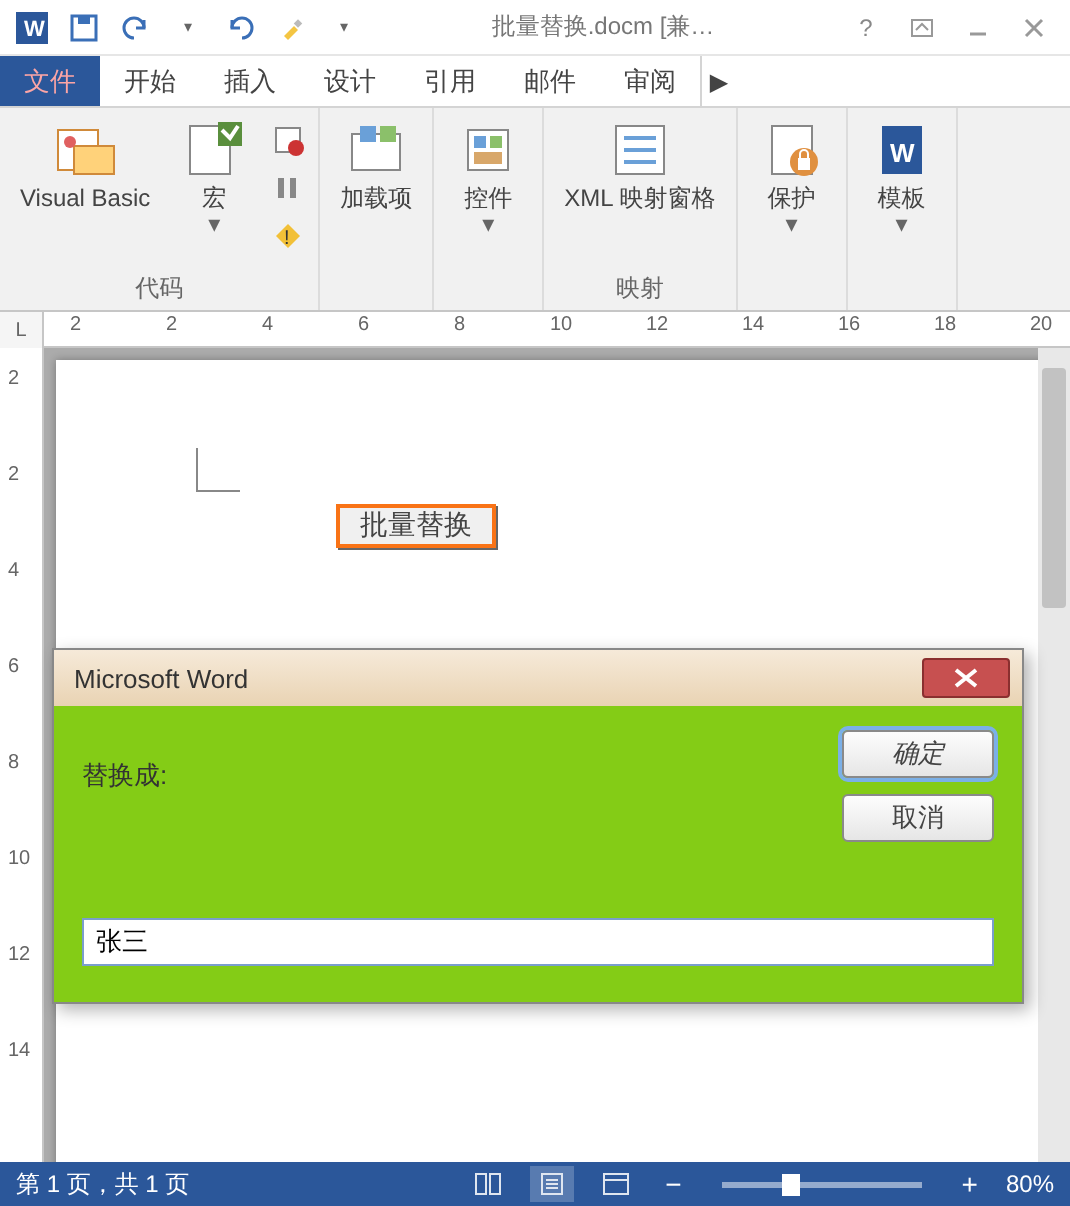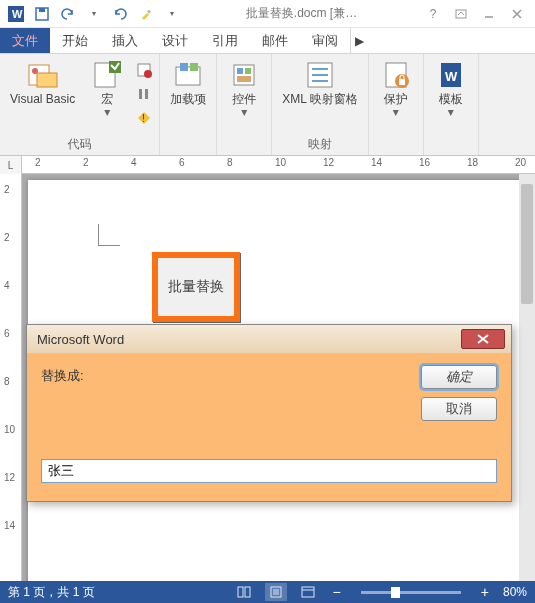--- a/index.html
+++ b/index.html
@@ -37,31 +37,31 @@
   .ruler-strip { flex:1; background:#fff; position:relative; overflow:hidden; }
   .ruler-strip .num { position:absolute; top:1px; font-size:10px; color:#666; }
 
   
   .docarea { position:absolute; top: 174px; bottom: 22px; left:0; right:0; background:#ababab; display:flex; }
   .ruler-v { width:22px; background:#fff; border-right:1px solid #c6c6c6; position:relative; }
   .ruler-v .num { position:absolute; left:4px; font-size:10px; color:#666; transform: rotate(0deg); }
   .page-wrap { flex:1; overflow:hidden; position:relative; background:#ababab; }
   .page { position:absolute; left:6px; top:6px; width: 500px; height: 560px; background:#fff; box-shadow: 0 0 4px rgba(0,0,0,.3); }
   .page .cursor-mark { position:absolute; left:70px; top:44px; width:22px; height:22px; border-left:1px solid #888; border-bottom:1px solid #888; }
-  .doc-btn { position:absolute; left:124px; top:72px; padding:20px 10px; background:#f0f0f0; border:6px solid #f97316; box-shadow:1px 1px 0 #666; font-size:14px; }
+  .doc-btn { position:absolute; left:140px; top:72px; padding:0 10px; background:#f0f0f0; border:2px solid #f97316; box-shadow:1px 1px 0 #666; font-size:14px; }
 
   .scrollbar-v { position:absolute; right:0; top:0; bottom:0; width:16px; background:#e8e8e8; }
   .scrollbar-v .thumb { position:absolute; left:2px; right:2px; top:10px; height:120px; background:#c2c2c2; border-radius:2px; }
 
   
-  .dialog { position:absolute; left:26px; top:324px; width:486px; background:#fdba74; border:1px solid #888; box-shadow: 3px 3px 8px rgba(0,0,0,.3); }
+  .dialog { position:absolute; left:26px; top:324px; width:486px; background:#84cc16; border:1px solid #888; box-shadow: 3px 3px 8px rgba(0,0,0,.3); }
   .dlg-title { height:28px; background: linear-gradient(#f6ead9, #e9d3b3); display:flex; align-items:center; padding: 0 6px 0 10px; font-size:13px; color:#333; }
   .dlg-title .t { flex:1; }
   .dlg-close { width:44px; height:20px; background:#c75050; border:1px solid #8a2f2f; border-radius:2px; display:flex; align-items:center; justify-content:center; color:#fff; font-weight:bold; font-size:12px; }
-  .dlg-body { padding: 14px 14px 16px; position:relative; min-height:148px; }
+  .dlg-body { padding: 26px 14px 16px; position:relative; min-height:148px; }
   .dlg-label { font-size:13px; color:#333; }
   .dlg-input { position:absolute; left:14px; right:14px; bottom:18px; height:24px; border:1px solid #7a9ecc; padding:2px 6px; font-size:13px; }
   .dlg-btns { position:absolute; right:14px; top:12px; display:flex; flex-direction:column; gap:8px; }
   .dlg-btn { width:76px; height:24px; background: linear-gradient(#fdfdfd,#e6e6e6); border:1px solid #8a8a8a; border-radius:3px; font-size:13px; text-align:center; line-height:22px; }
   .dlg-btn.primary { box-shadow: 0 0 0 2px #7bb0e7; font-style: italic; }
 
   
   .statusbar { position:absolute; left:0; right:0; bottom:0; height:22px; background:#2b579a; color:#fff; display:flex; align-items:center; font-size:12px; padding:0 8px; gap:10px; }
   .statusbar .spacer { flex:1; }
   .viewbtn { width:22px; height:18px; display:flex; align-items:center; justify-content:center; opacity:.85; }

